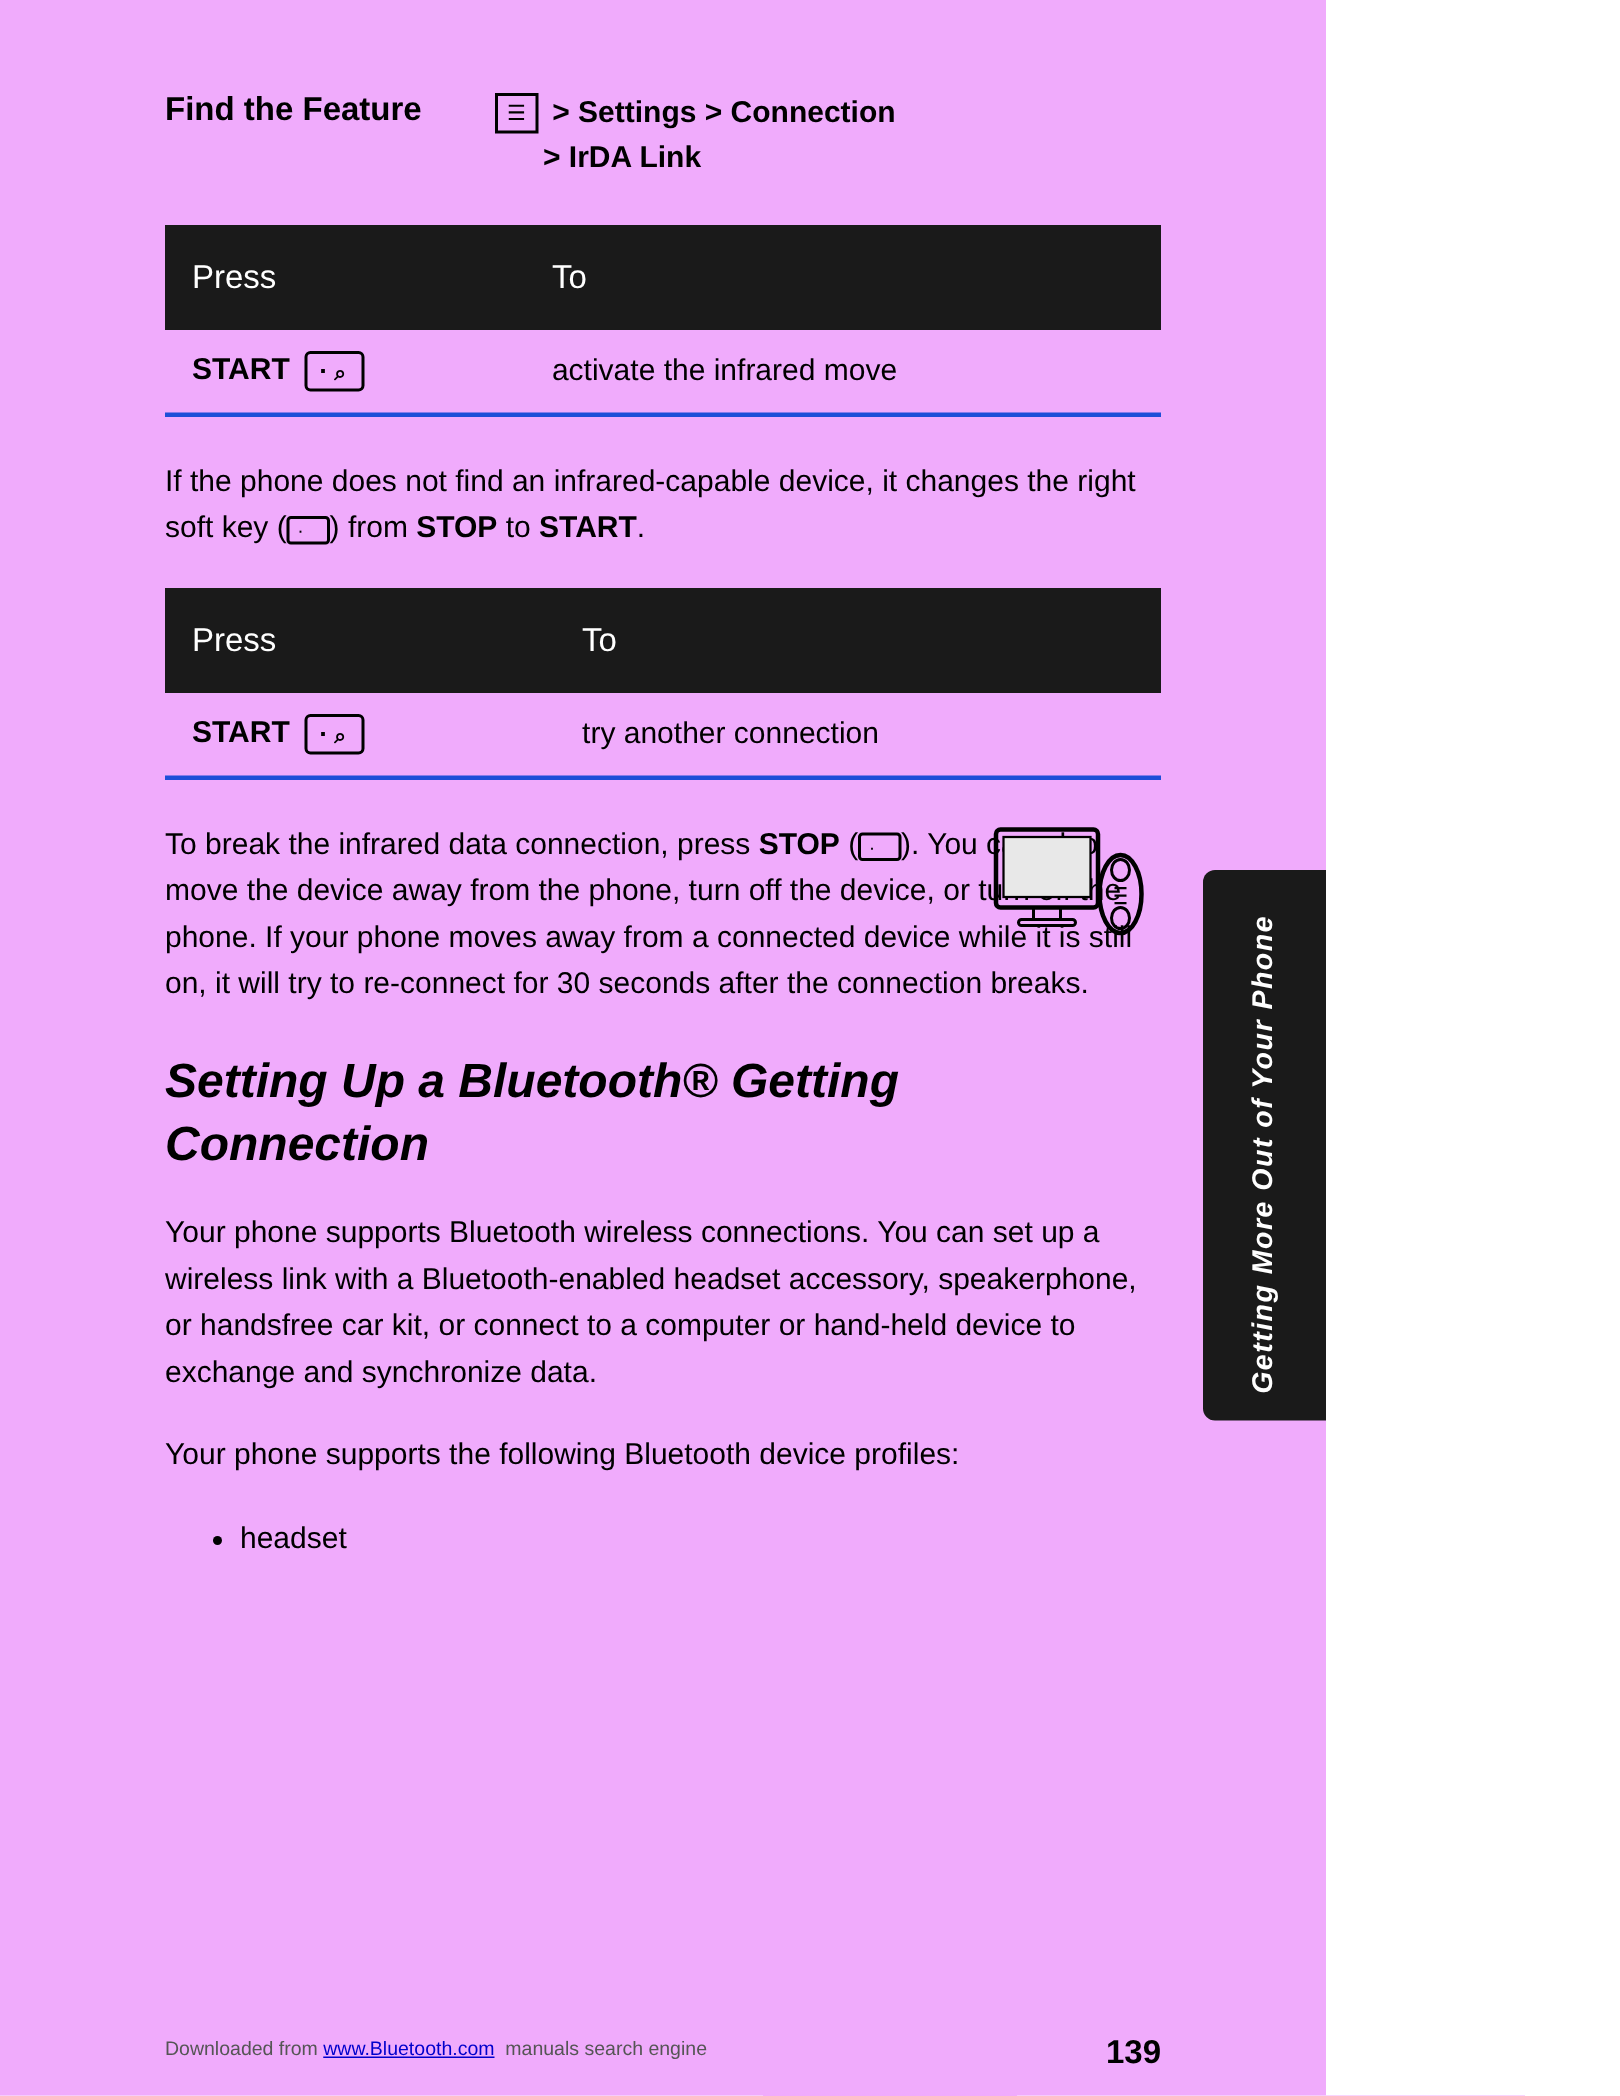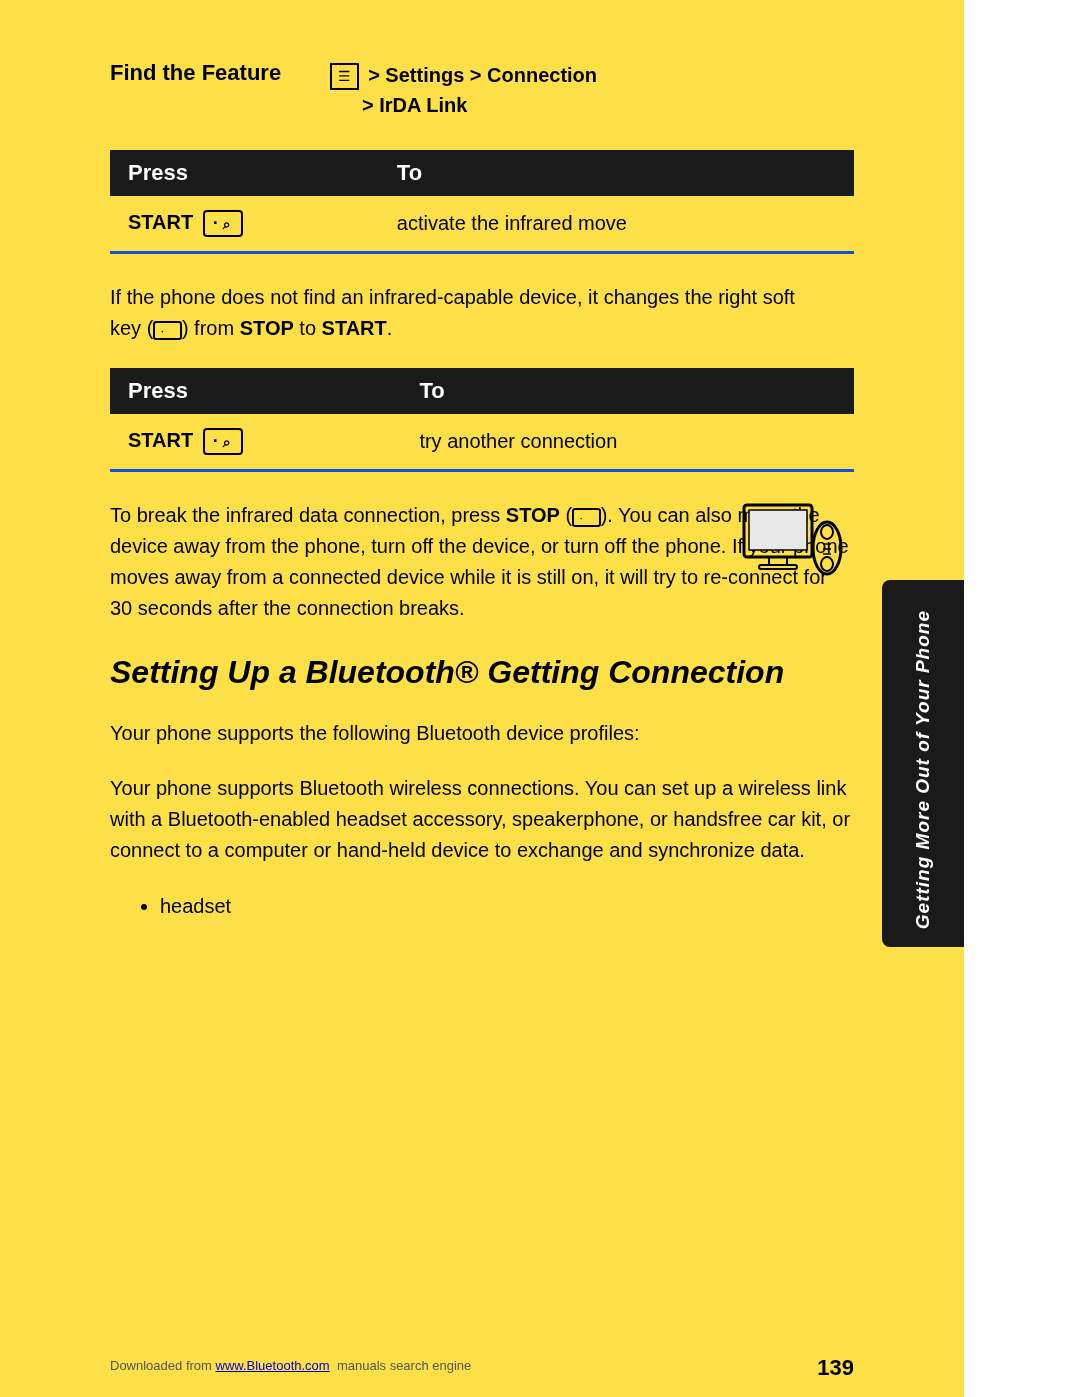--- a/index.html
+++ b/index.html
@@ -7,23 +7,23 @@
     body {
       font-family: Arial, Helvetica, sans-serif;
       background: #ffffff;
       width: 1080px;
       min-height: 1397px;
       position: relative;
       overflow: hidden;
     }
 
     .page-container {
-      width: 964px;
+      width: 884px;
       min-height: 1397px;
-      background: #fde047;
+      background: #f0abfc;
       position: relative;
       padding: 60px 110px 60px 110px;
     }
 
     
     .find-feature-row {
       display: flex;
       align-items: flex-start;
       margin-bottom: 30px;
     }
@@ -58,24 +58,24 @@
       border-collapse: collapse;
       margin-bottom: 28px;
     }
 
     .press-table thead tr {
       background: #1a1a1a;
       color: #ffffff;
     }
 
     .press-table thead th {
-      padding: 10px 18px;
+      padding: 22px 18px;
       text-align: left;
       font-size: 22px;
-      font-weight: bold;
+      font-weight: normal;
     }
 
     .press-table tbody tr td {
       padding: 14px 18px;
       font-size: 20px;
       border-bottom: 3px solid #1d4ed8;
       vertical-align: middle;
     }
 
     .press-table tbody tr td:first-child {
@@ -269,23 +269,23 @@
 
         <line x1="84" y1="44" x2="92" y2="44" stroke="#000" stroke-width="1.5"></line>
         <line x1="84" y1="49" x2="92" y2="49" stroke="#000" stroke-width="1.5"></line>
         <line x1="84" y1="54" x2="92" y2="54" stroke="#000" stroke-width="1.5"></line>
       </svg>
     </div>
   </div>
 
   <h2 class="section-heading">Setting Up a Bluetooth® Getting Connection</h2>
 
+  <p class="body-text">Your phone supports Bluetooth wireless connections. You can set up a wireless link with a Bluetooth-enabled headset accessory, speakerphone, or handsfree car kit, or connect to a computer or hand-held device to exchange and synchronize data.</p>
+
   <p class="body-text">Your phone supports the following Bluetooth device profiles:</p>
-
-  <p class="body-text">Your phone supports Bluetooth wireless connections. You can set up a wireless link with a Bluetooth-enabled headset accessory, speakerphone, or handsfree car kit, or connect to a computer or hand-held device to exchange and synchronize data.</p>
 
   <ul class="bullet-list">
     <li>headset</li>
   </ul>
 
   <div class="side-tab">
     <span class="side-tab-text">Getting More Out of Your Phone</span>
   </div>
 
   <div class="page-number">139</div>

